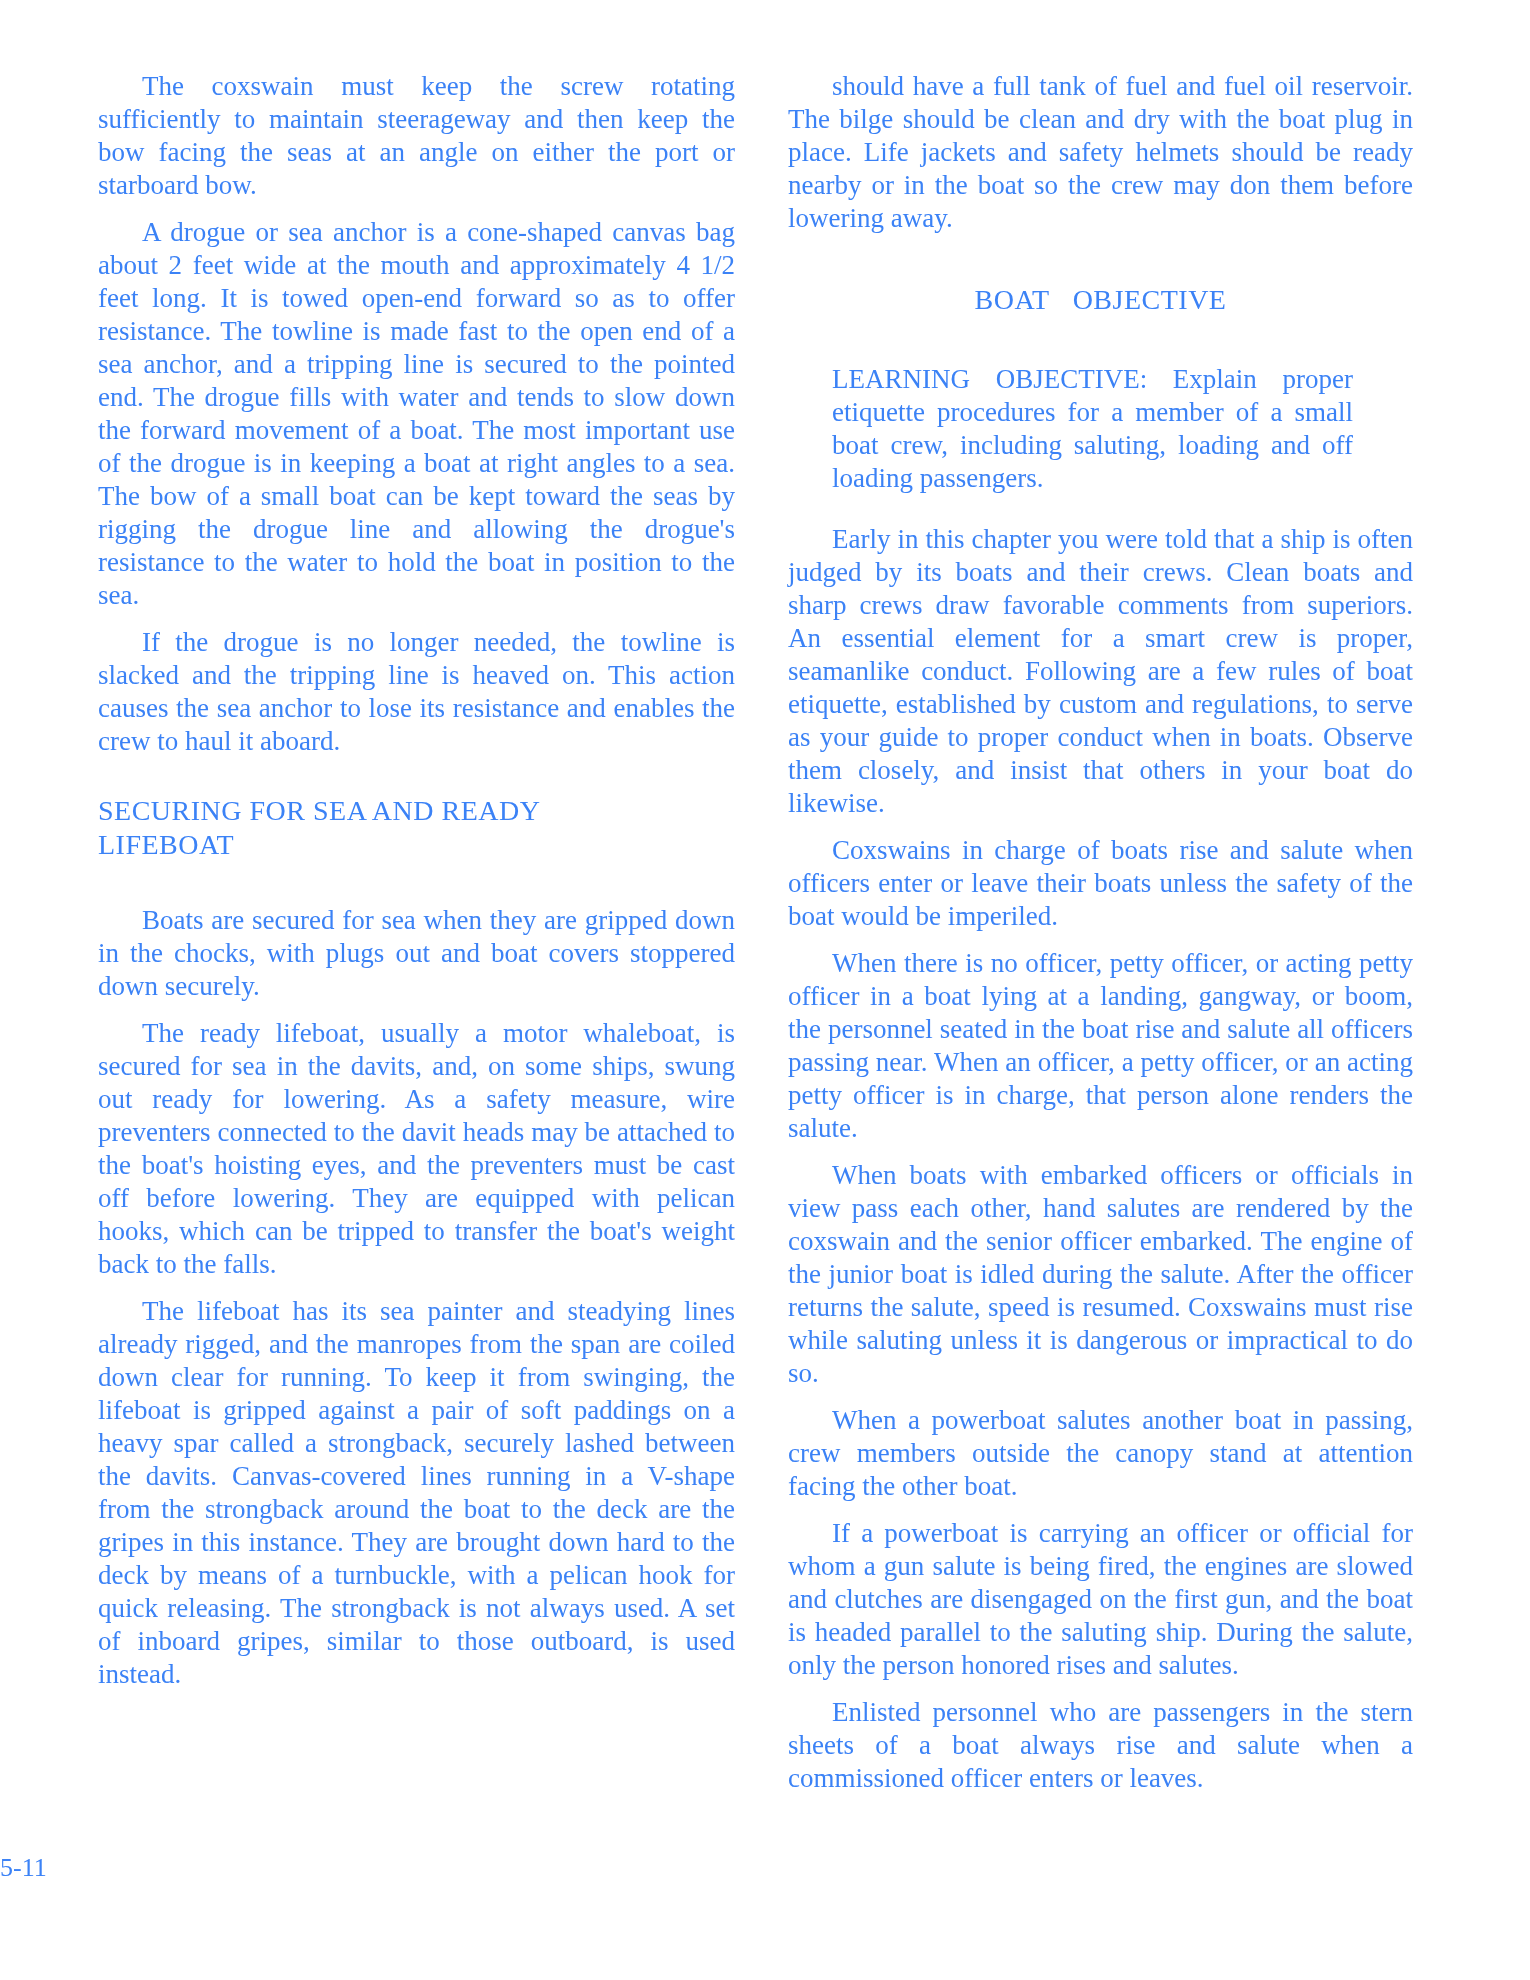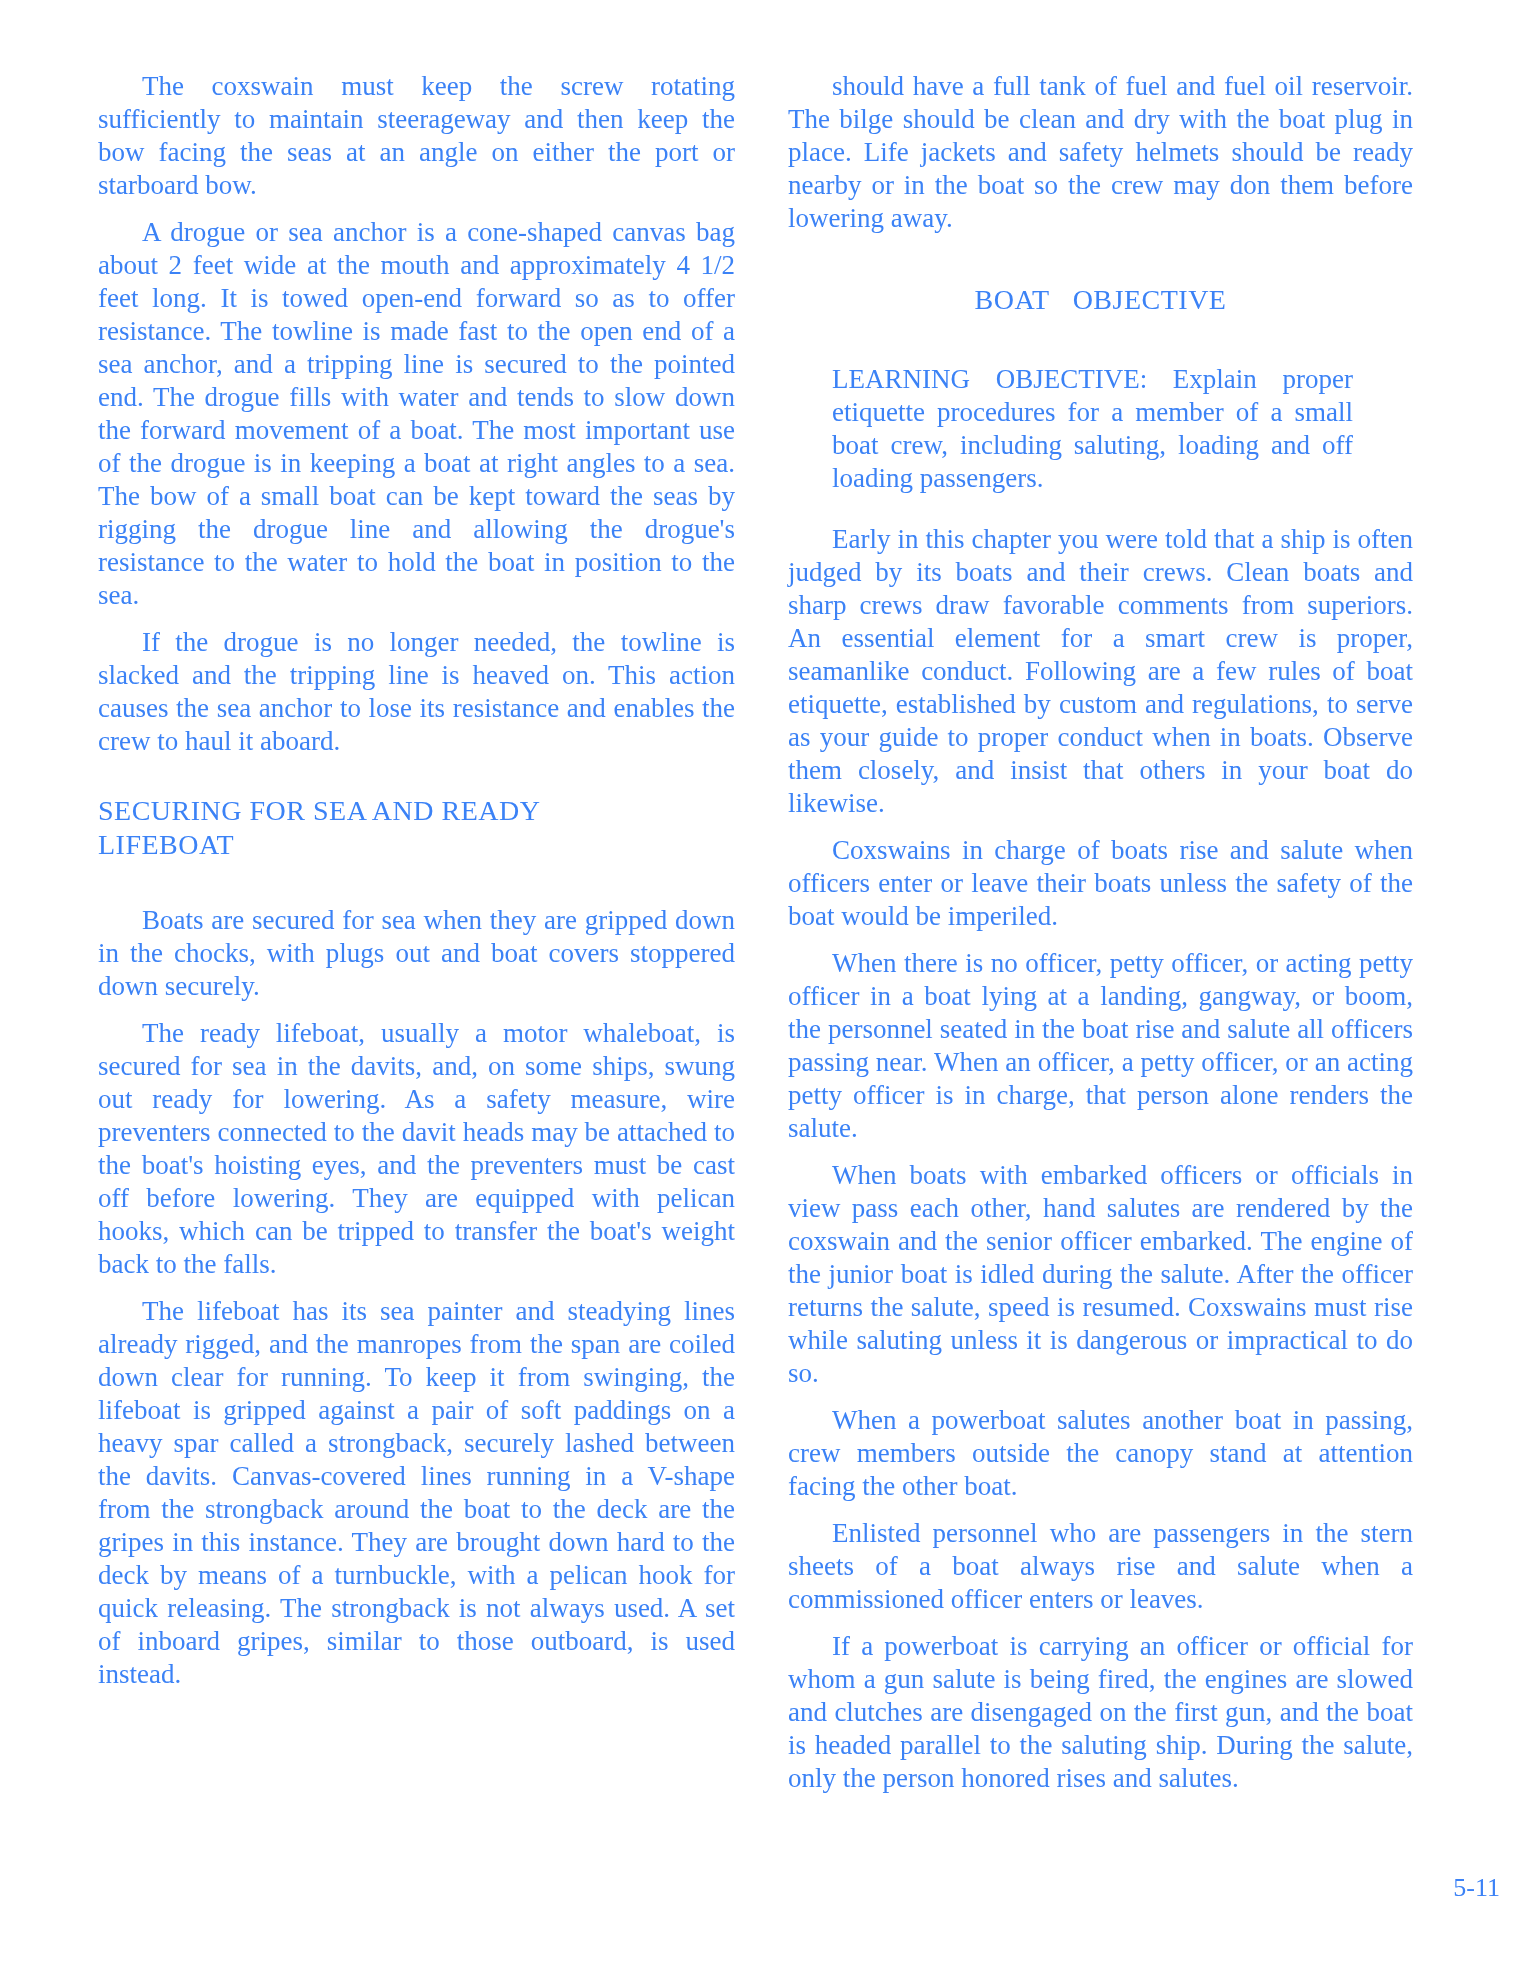--- a/index.html
+++ b/index.html
@@ -59,24 +59,23 @@
     margin: 0 60px 28px 44px;
     font-size: 27px;
     line-height: 33px;
     text-align: justify;
   }
   .page-number {
     position: absolute;
     top: 1853px;
     left: 0;
     width: 1500px;
-    text-align: right;
+    text-align: left;
     font-size: 26px;
     line-height: 30px;
-    margin-top: 20px;
   }
 </style>
 </head>
 <body>
 
 <div class="page">
 
   <div class="col col-left">
     <p class="body-text">The coxswain must keep the screw rotating sufficiently to maintain steerageway and then keep the bow facing the seas at an angle on either the port or starboard bow.</p>
     <p class="body-text">A drogue or sea anchor is a cone-shaped canvas bag about 2 feet wide at the mouth and approximately 4 1/2 feet long. It is towed open-end forward so as to offer resistance. The towline is made fast to the open end of a sea anchor, and a tripping line is secured to the pointed end. The drogue fills with water and tends to slow down the forward movement of a boat. The most important use of the drogue is in keeping a boat at right angles to a sea. The bow of a small boat can be kept toward the seas by rigging the drogue line and allowing the drogue's resistance to the water to hold the boat in position to the sea.</p>
@@ -92,19 +91,19 @@
 
   <div class="col col-right">
     <p class="body-text">should have a full tank of fuel and fuel oil reservoir. The bilge should be clean and dry with the boat plug in place. Life jackets and safety helmets should be ready nearby or in the boat so the crew may don them before lowering away.</p>
     <h2 class="chapter-heading">BOAT OBJECTIVE</h2>
     <div class="learning-objective">LEARNING OBJECTIVE: Explain proper etiquette procedures for a member of a small boat crew, including saluting, loading and off loading passengers.</div>
     <p class="body-text">Early in this chapter you were told that a ship is often judged by its boats and their crews. Clean boats and sharp crews draw favorable comments from superiors. An essential element for a smart crew is proper, seamanlike conduct. Following are a few rules of boat etiquette, established by custom and regulations, to serve as your guide to proper conduct when in boats. Observe them closely, and insist that others in your boat do likewise.</p>
     <p class="body-text">Coxswains in charge of boats rise and salute when officers enter or leave their boats unless the safety of the boat would be imperiled.</p>
     <p class="body-text">When there is no officer, petty officer, or acting petty officer in a boat lying at a landing, gangway, or boom, the personnel seated in the boat rise and salute all officers passing near. When an officer, a petty officer, or an acting petty officer is in charge, that person alone renders the salute.</p>
     <p class="body-text">When boats with embarked officers or officials in view pass each other, hand salutes are rendered by the coxswain and the senior officer embarked. The engine of the junior boat is idled during the salute. After the officer returns the salute, speed is resumed. Coxswains must rise while saluting unless it is dangerous or impractical to do so.</p>
     <p class="body-text">When a powerboat salutes another boat in passing, crew members outside the canopy stand at attention facing the other boat.</p>
+    <p class="body-text">If a powerboat is carrying an officer or official for whom a gun salute is being fired, the engines are slowed and clutches are disengaged on the first gun, and the boat is headed parallel to the saluting ship. During the salute, only the person honored rises and salutes.</p>
     <p class="body-text">Enlisted personnel who are passengers in the stern sheets of a boat always rise and salute when a commissioned officer enters or leaves.</p>
-    <p class="body-text">If a powerboat is carrying an officer or official for whom a gun salute is being fired, the engines are slowed and clutches are disengaged on the first gun, and the boat is headed parallel to the saluting ship. During the salute, only the person honored rises and salutes.</p>
   </div>
 
   <div class="page-number">5-11</div>
 
 </div>
 
 </body></html>

